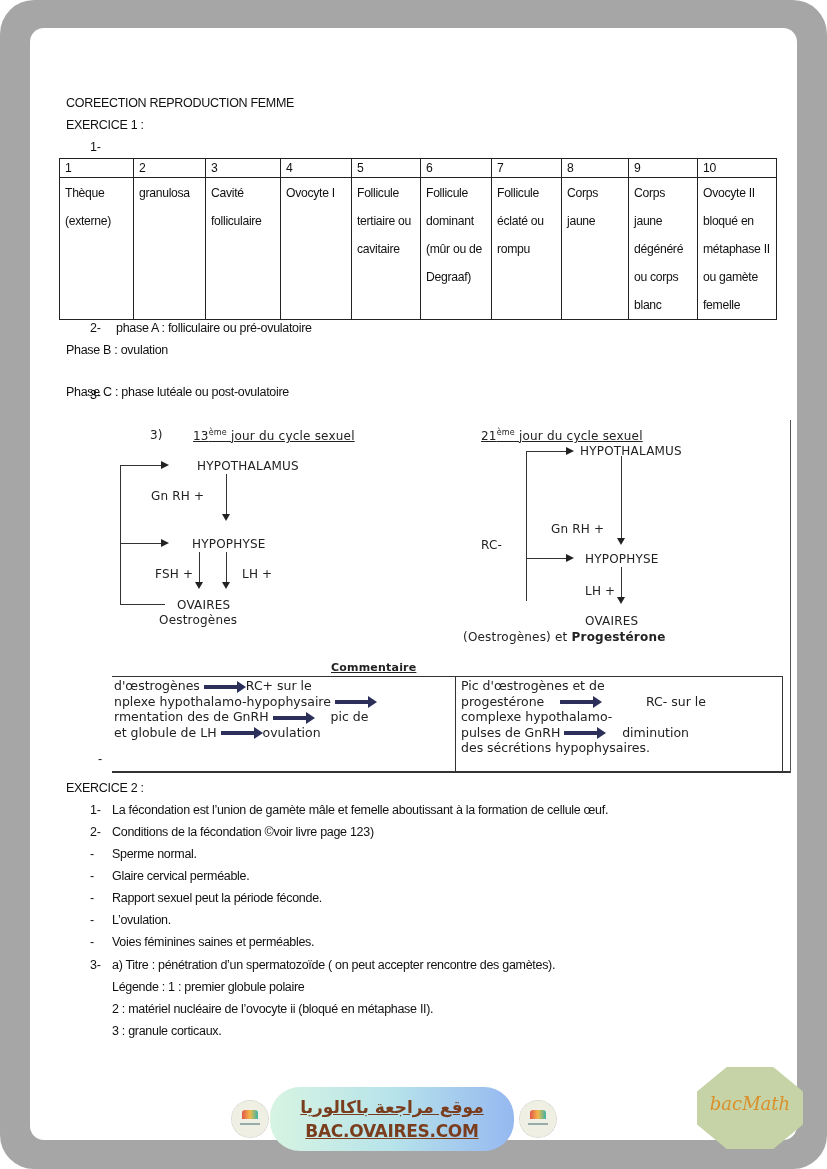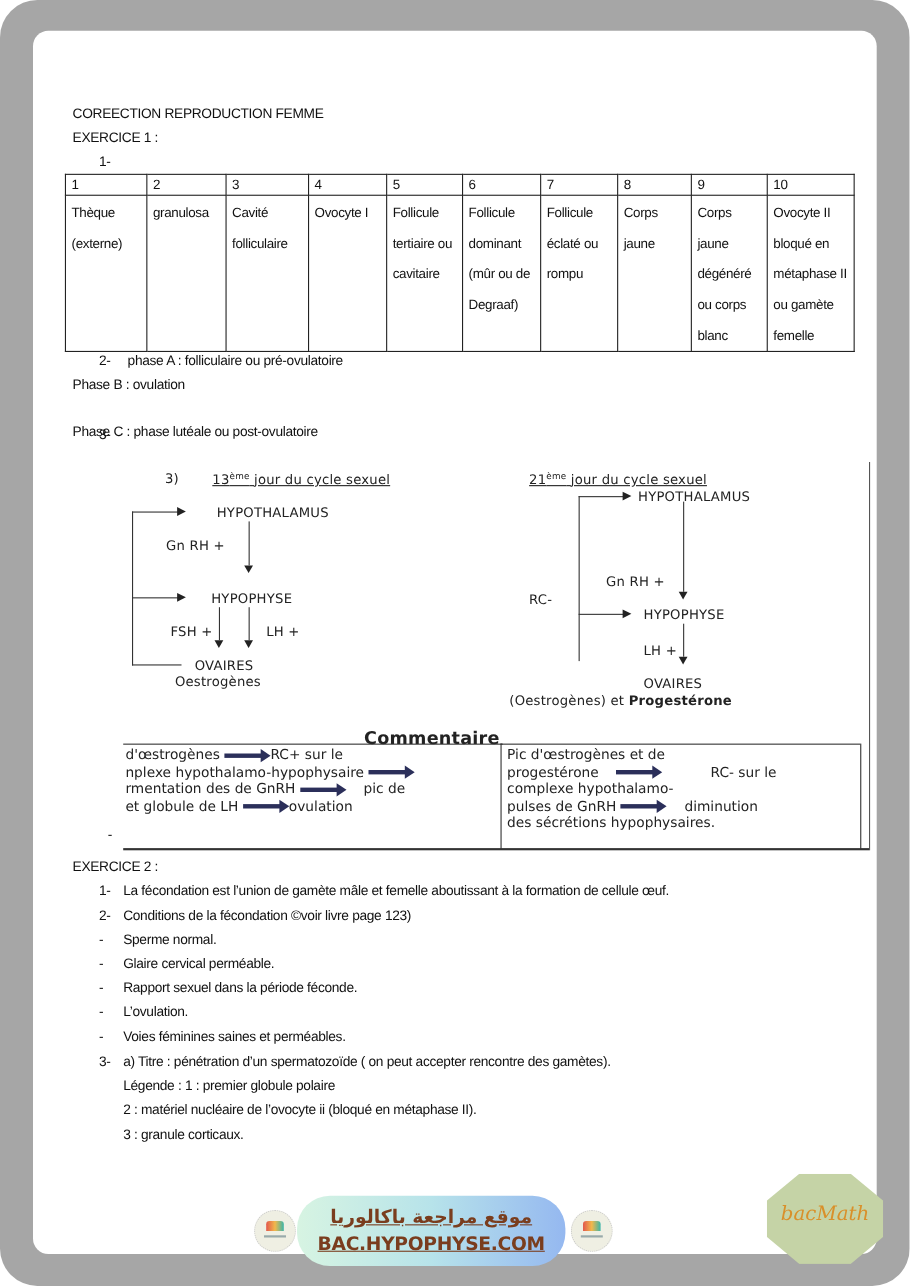--- a/index.html
+++ b/index.html
@@ -115,21 +115,21 @@
   <div class="arrow-right" style="left:566px;top:447px;"></div>
   <div class="line" style="left:526px;top:558px;width:42px;height:1px;"></div>
   <div class="arrow-right" style="left:566px;top:554px;"></div>
   <div class="line" style="left:621px;top:456px;width:1px;height:82px;"></div>
   <div class="arrow-down" style="left:617px;top:538px;"></div>
   <div class="line" style="left:621px;top:567px;width:1px;height:30px;"></div>
   <div class="arrow-down" style="left:617px;top:597px;"></div>
   <div class="line" style="left:790px;top:420px;width:1px;height:353px;background:#555;"></div>
 </div>
 
-<div class="diag" style="left:331px;top:661px;font-weight:bold;font-size:16px;">Commentaire</div>
+<div class="diag" style="left:331px;top:661px;font-weight:bold;text-decoration:underline;font-size:11px;">Commentaire</div>
 <div class="line" style="left:112px;top:676px;width:345px;height:1px;"></div>
 <div class="line" style="left:455px;top:676px;width:1px;height:96px;"></div>
 <div class="line" style="left:455px;top:676px;width:327px;height:1px;"></div>
 <div class="line" style="left:782px;top:676px;width:1px;height:96px;"></div>
 <div class="line" style="left:112px;top:771px;width:678px;height:1.5px;"></div>
 <div class="txt" style="left:98px;top:752px;">-</div>
 
 <div class="comm-box" style="left:114px;top:678px;width:338px;overflow:hidden;">
   <div><span>d'œstrogènes</span><span class="fat-arrow"></span> <span>RC+ sur le</span></div>
   <div><span>nplexe hypothalamo-hypophysaire</span><span class="fat-arrow"></span></div>
@@ -149,39 +149,39 @@
 
 <div class="txt" style="left:90px;top:803px;">1-</div>
 <div class="txt" style="left:112px;top:803px;">La fécondation est l’union de gamète mâle et femelle aboutissant à la formation de cellule œuf.</div>
 <div class="txt" style="left:90px;top:825px;">2-</div>
 <div class="txt" style="left:112px;top:825px;">Conditions de la fécondation ©voir livre page 123)</div>
 <div class="txt" style="left:90px;top:847px;">-</div>
 <div class="txt" style="left:112px;top:847px;">Sperme normal.</div>
 <div class="txt" style="left:90px;top:869px;">-</div>
 <div class="txt" style="left:112px;top:869px;">Glaire cervical perméable.</div>
 <div class="txt" style="left:90px;top:891px;">-</div>
-<div class="txt" style="left:112px;top:891px;">Rapport sexuel dans la période féconde.</div>
+<div class="txt" style="left:112px;top:891px;">Rapport sexuel peut la période féconde.</div>
 <div class="txt" style="left:90px;top:913px;">-</div>
 <div class="txt" style="left:112px;top:913px;">L’ovulation.</div>
 <div class="txt" style="left:90px;top:935px;">-</div>
 <div class="txt" style="left:112px;top:935px;">Voies féminines saines et perméables.</div>
 <div class="txt" style="left:90px;top:958px;">3-</div>
 <div class="txt" style="left:112px;top:958px;"> a) Titre : pénétration d’un spermatozoïde ( on peut accepter rencontre des gamètes).</div>
 
 <div class="txt" style="left:112px;top:980px;">Légende : 1 : premier globule polaire</div>
 <div class="txt" style="left:112px;top:1002px;">2 : matériel nucléaire de l’ovocyte ii (bloqué en métaphase II).</div>
 <div class="txt" style="left:112px;top:1024px;">3 : granule corticaux.</div>
 
 <div class="logo-circ" style="left:231px;top:1100px;">
     <div class="book"></div>
     <div class="cap"></div>
   </div>
 <div class="banner">
   <div class="banner-ar" dir="rtl">موقع مراجعة  باكالوريا</div>
-  <div class="banner-en">BAC.HYPOPHYSE.COM</div>
+  <div class="banner-en">BAC.OVAIRES.COM</div>
 </div>
 <div class="logo-circ" style="left:519px;top:1100px;">
     <div class="book"></div>
     <div class="cap"></div>
   </div>
 
 <div class="bacmath">
     <span>bacMath</span>
   </div>
 

